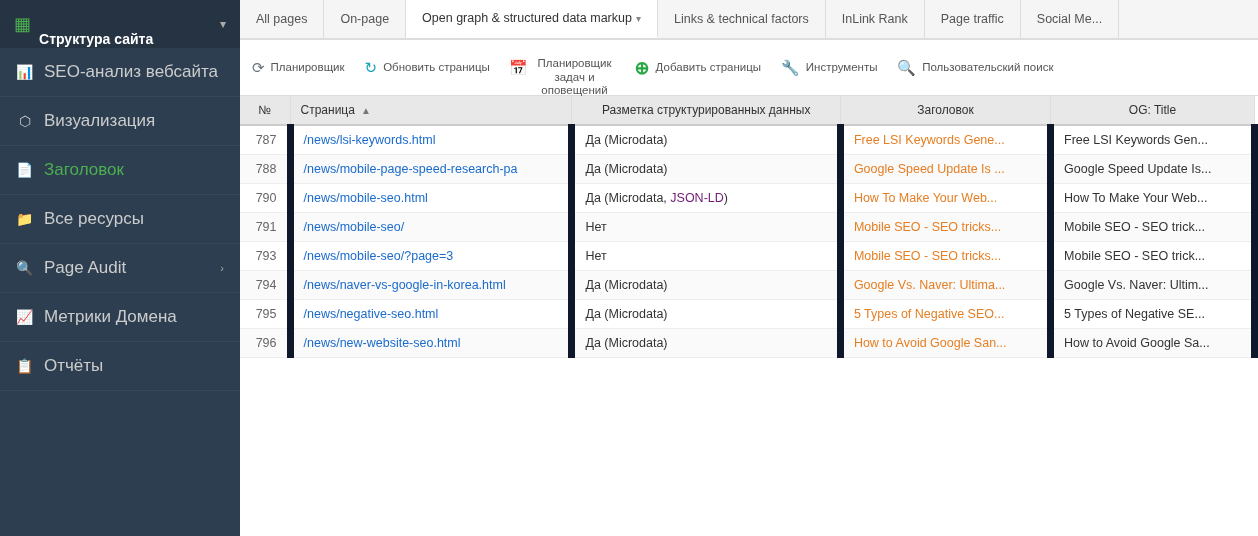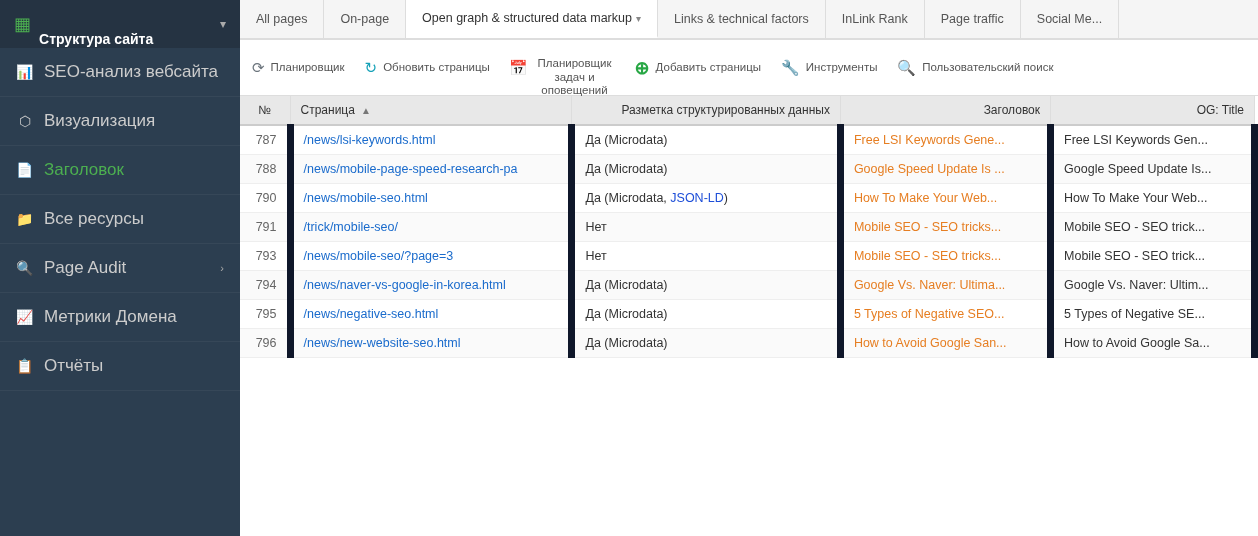--- a/index.html
+++ b/index.html
@@ -167,21 +167,21 @@
       font-size: 12.5px;
     }
     
     thead tr {
       background: #e8e8e8;
       border-bottom: 2px solid #ccc;
     }
     
     thead th {
       padding: 7px 10px;
-      text-align: right;
+      text-align: center;
       font-weight: normal;
       color: #333;
       white-space: nowrap;
       border-right: 1px solid #ddd;
       font-size: 12px;
     }
     
     thead th:first-child {
       text-align: center;
       width: 50px;
@@ -214,21 +214,21 @@
       max-width: 220px;
       overflow: hidden;
       text-overflow: ellipsis;
     }
     
     .structured-data-cell {
       color: #333;
     }
     
     .json-ld-link {
-      color: #1d4ed8;
+      color: #701a75;
       cursor: pointer;
     }
     
     .heading-cell {
       color: #e67e22;
       max-width: 180px;
       overflow: hidden;
       text-overflow: ellipsis;
     }
     
@@ -420,21 +420,21 @@
             </tr>
             <tr>
               <td>790</td>
               <td><span class="link-cell">/news/mobile-seo.html</span></td>
               <td class="structured-data-cell">Да (Microdata, <span class="json-ld-link">JSON-LD</span><span>)</span></td>
               <td class="heading-cell">How To Make Your Web...</td>
               <td class="og-cell">How To Make Your Web...</td>
             </tr>
             <tr>
               <td>791</td>
-              <td><span class="link-cell">/trick/mobile-seo/</span></td>
+              <td><span class="link-cell">/news/mobile-seo/</span></td>
               <td class="structured-data-cell">Нет</td>
               <td class="heading-cell">Mobile SEO - SEO tricks...</td>
               <td class="og-cell">Mobile SEO - SEO trick...</td>
             </tr>
             <tr>
               <td>793</td>
               <td><span class="link-cell">/news/mobile-seo/?page=3</span></td>
               <td class="structured-data-cell">Нет</td>
               <td class="heading-cell">Mobile SEO - SEO tricks...</td>
               <td class="og-cell">Mobile SEO - SEO trick...</td>

